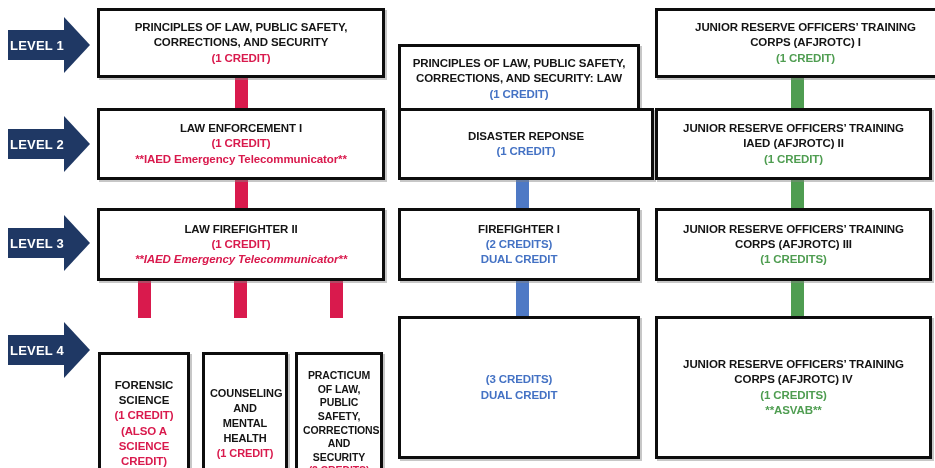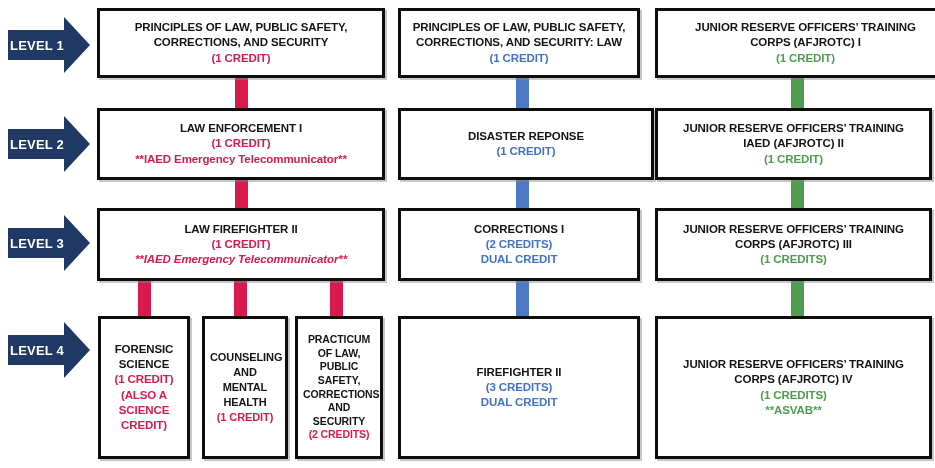--- a/index.html
+++ b/index.html
@@ -38,21 +38,21 @@
   .accent-blue  { --accent: var(--blue); }
   .accent-green { --accent: var(--green); }
 
   .line   { width:100%; font-weight:bold; font-size:11.5px; line-height:1.32; letter-spacing:-0.1px; }
   .title  { color:#141414; }
   .credit, .note, .cert { color:var(--accent); }
   .italic { font-style:italic; }
 
   .fs-small  .line { font-size:10.5px; line-height:1.3; }
   .fs-mid    .line { font-size:11px;  line-height:1.35; }
-  .pad-tight { padding:13px 5px; }
+  .pad-tight { padding:13px 5px;margin-top:36px; }
 </style>
 </head>
 <body>
 
 <div class="stage">
 
   <div class="level-arrow" style="top:17px">
     <span class="arrow-body">
         <span class="arrow-label">LEVEL 1</span>
       </span>
@@ -121,26 +121,25 @@
 
   <div class="box accent-blue pad-tight" style="left:398px;top:8px;width:242px;height:70px">
     <div class="line title">PRINCIPLES OF LAW, PUBLIC SAFETY, CORRECTIONS, AND SECURITY: LAW</div>
     <div class="line credit">(1 CREDIT)</div>
   </div>
   <div class="box accent-blue" style="left:398px;top:108px;width:256px;height:72px">
     <div class="line title">DISASTER REPONSE</div>
     <div class="line credit">(1 CREDIT)</div>
   </div>
   <div class="box accent-blue" style="left:398px;top:208px;width:242px;height:73px">
-    <div class="line title">CORRECTIONS I</div>
+    <div class="line title">FIREFIGHTER I</div>
     <div class="line credit">(2 CREDITS)</div>
     <div class="line note">DUAL CREDIT</div>
   </div>
   <div class="box accent-blue" style="left:398px;top:316px;width:242px;height:143px">
-    <div class="line title">FIREFIGHTER II</div>
     <div class="line credit">(3 CREDITS)</div>
     <div class="line note">DUAL CREDIT</div>
   </div>
 
   <div class="box accent-green" style="left:655px;top:8px;width:301px;height:70px">
     <div class="line title">JUNIOR RESERVE OFFICERS’ TRAINING CORPS (AFJROTC) I</div>
     <div class="line credit">(1 CREDIT)</div>
   </div>
   <div class="box accent-green" style="left:655px;top:108px;width:277px;height:72px">
     <div class="line title">JUNIOR RESERVE OFFICERS’ TRAINING IAED (AFJROTC) II</div>

